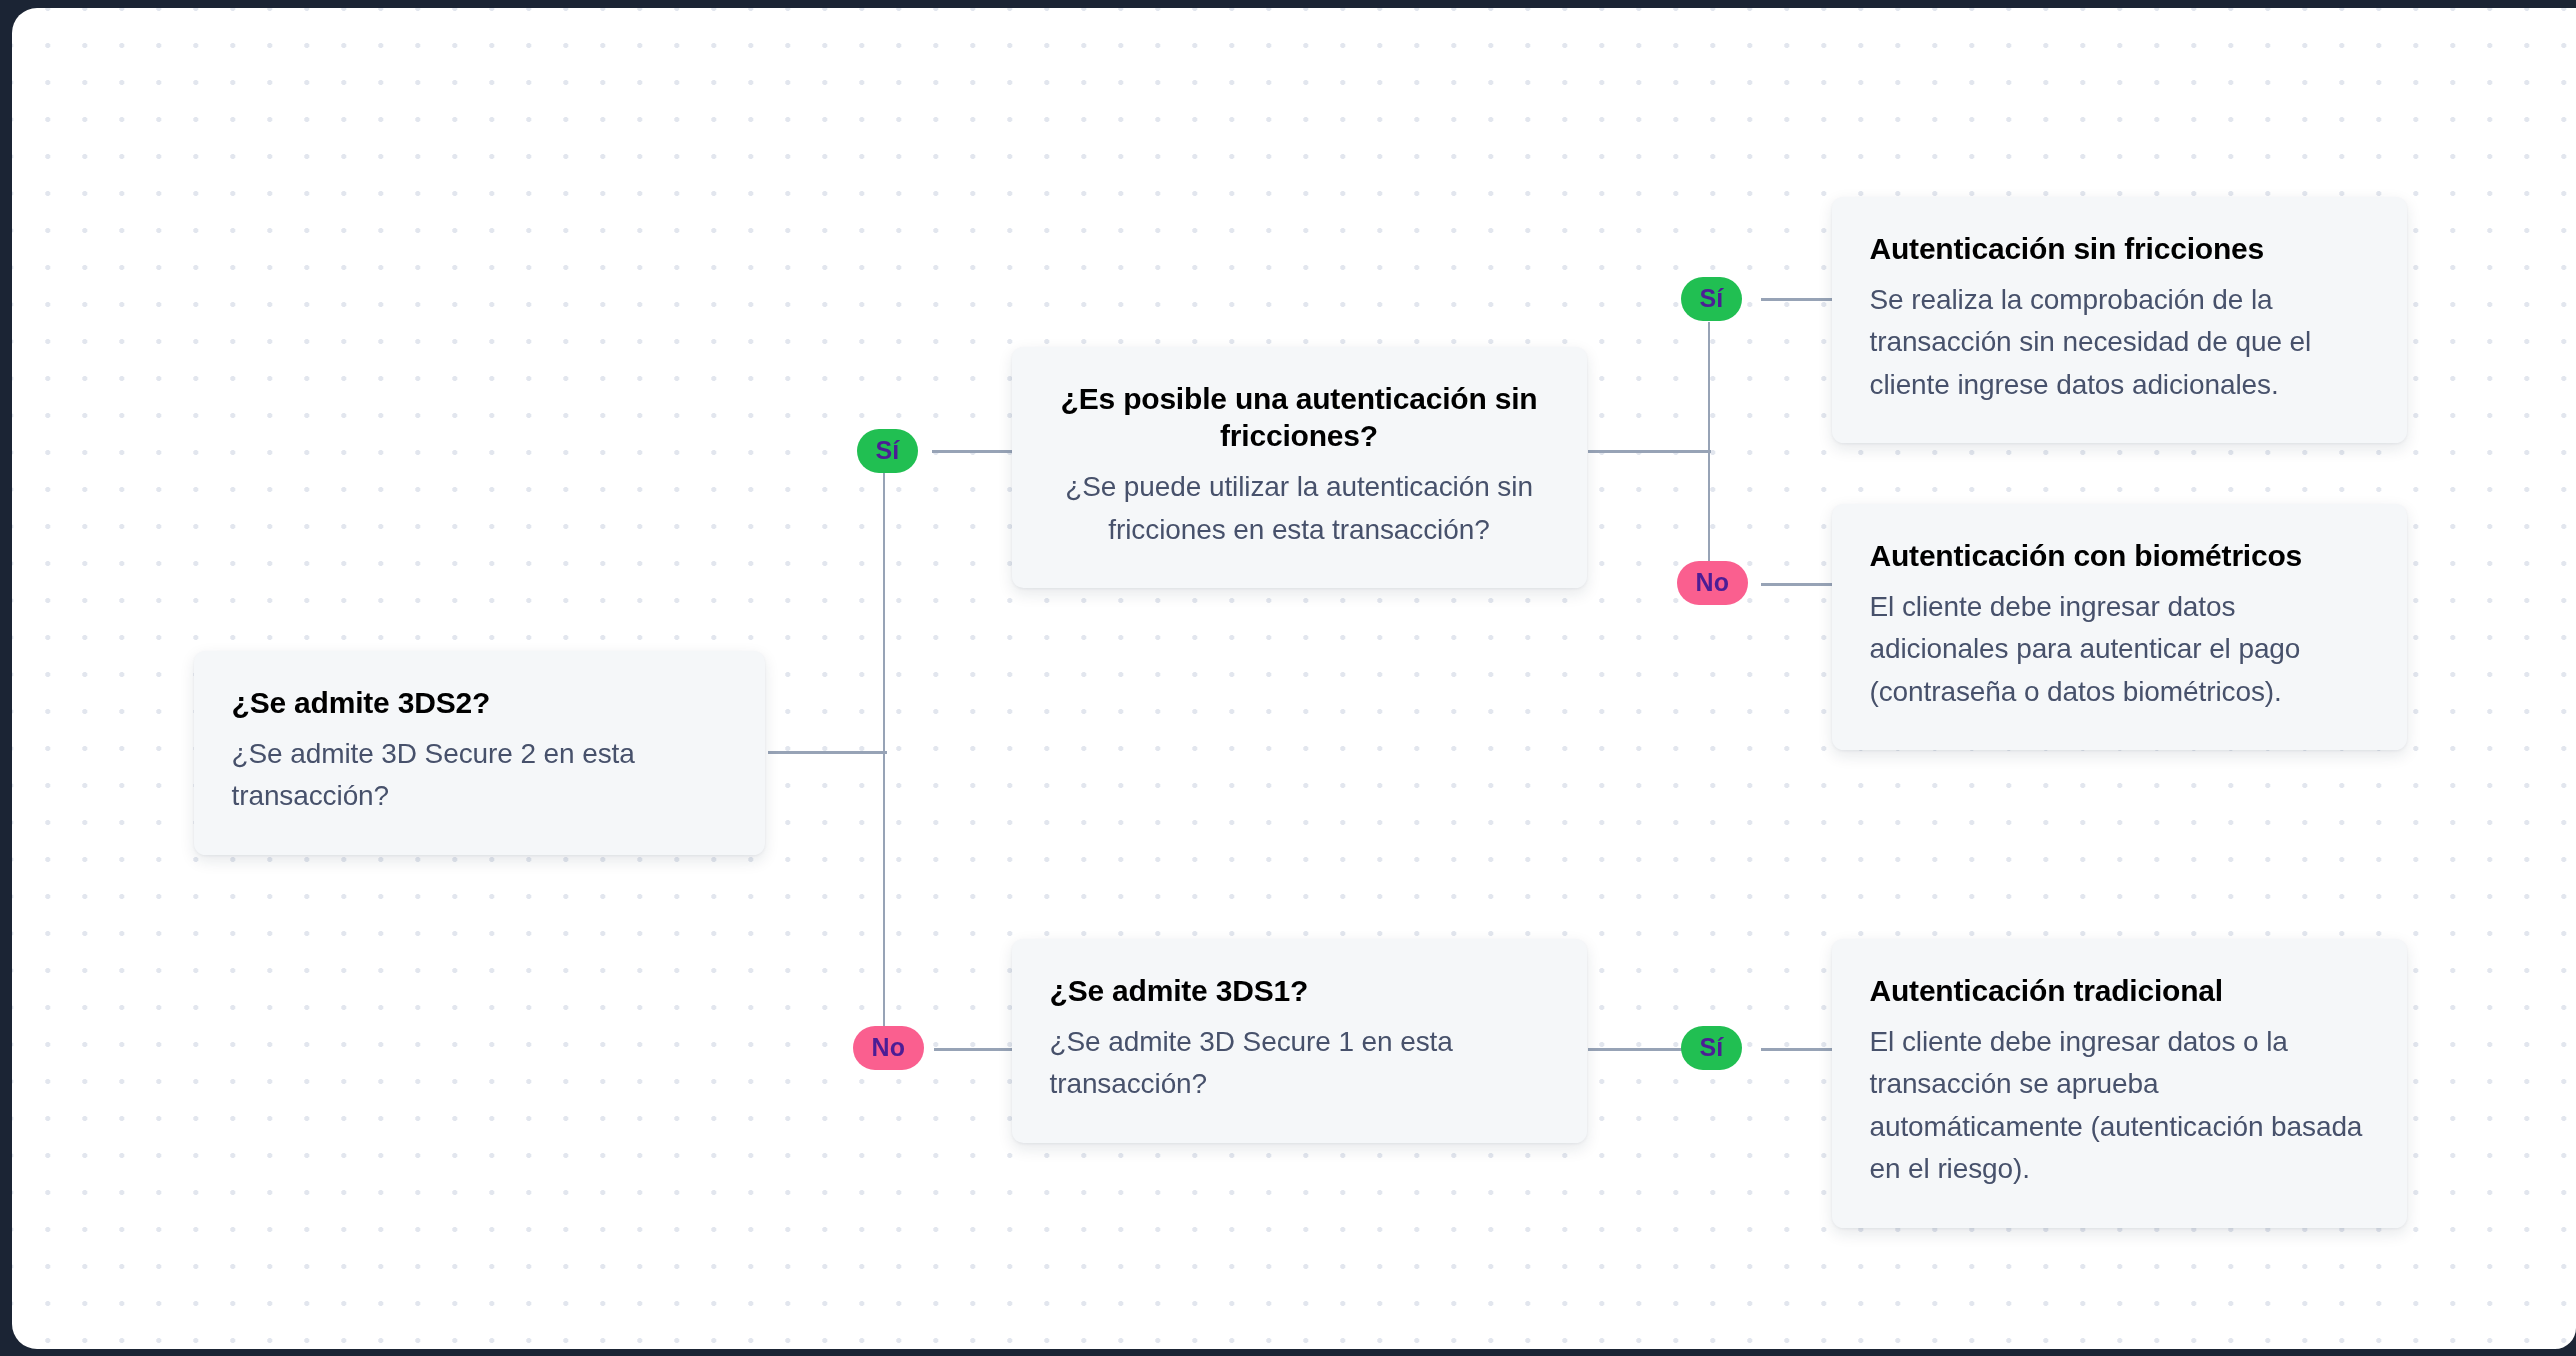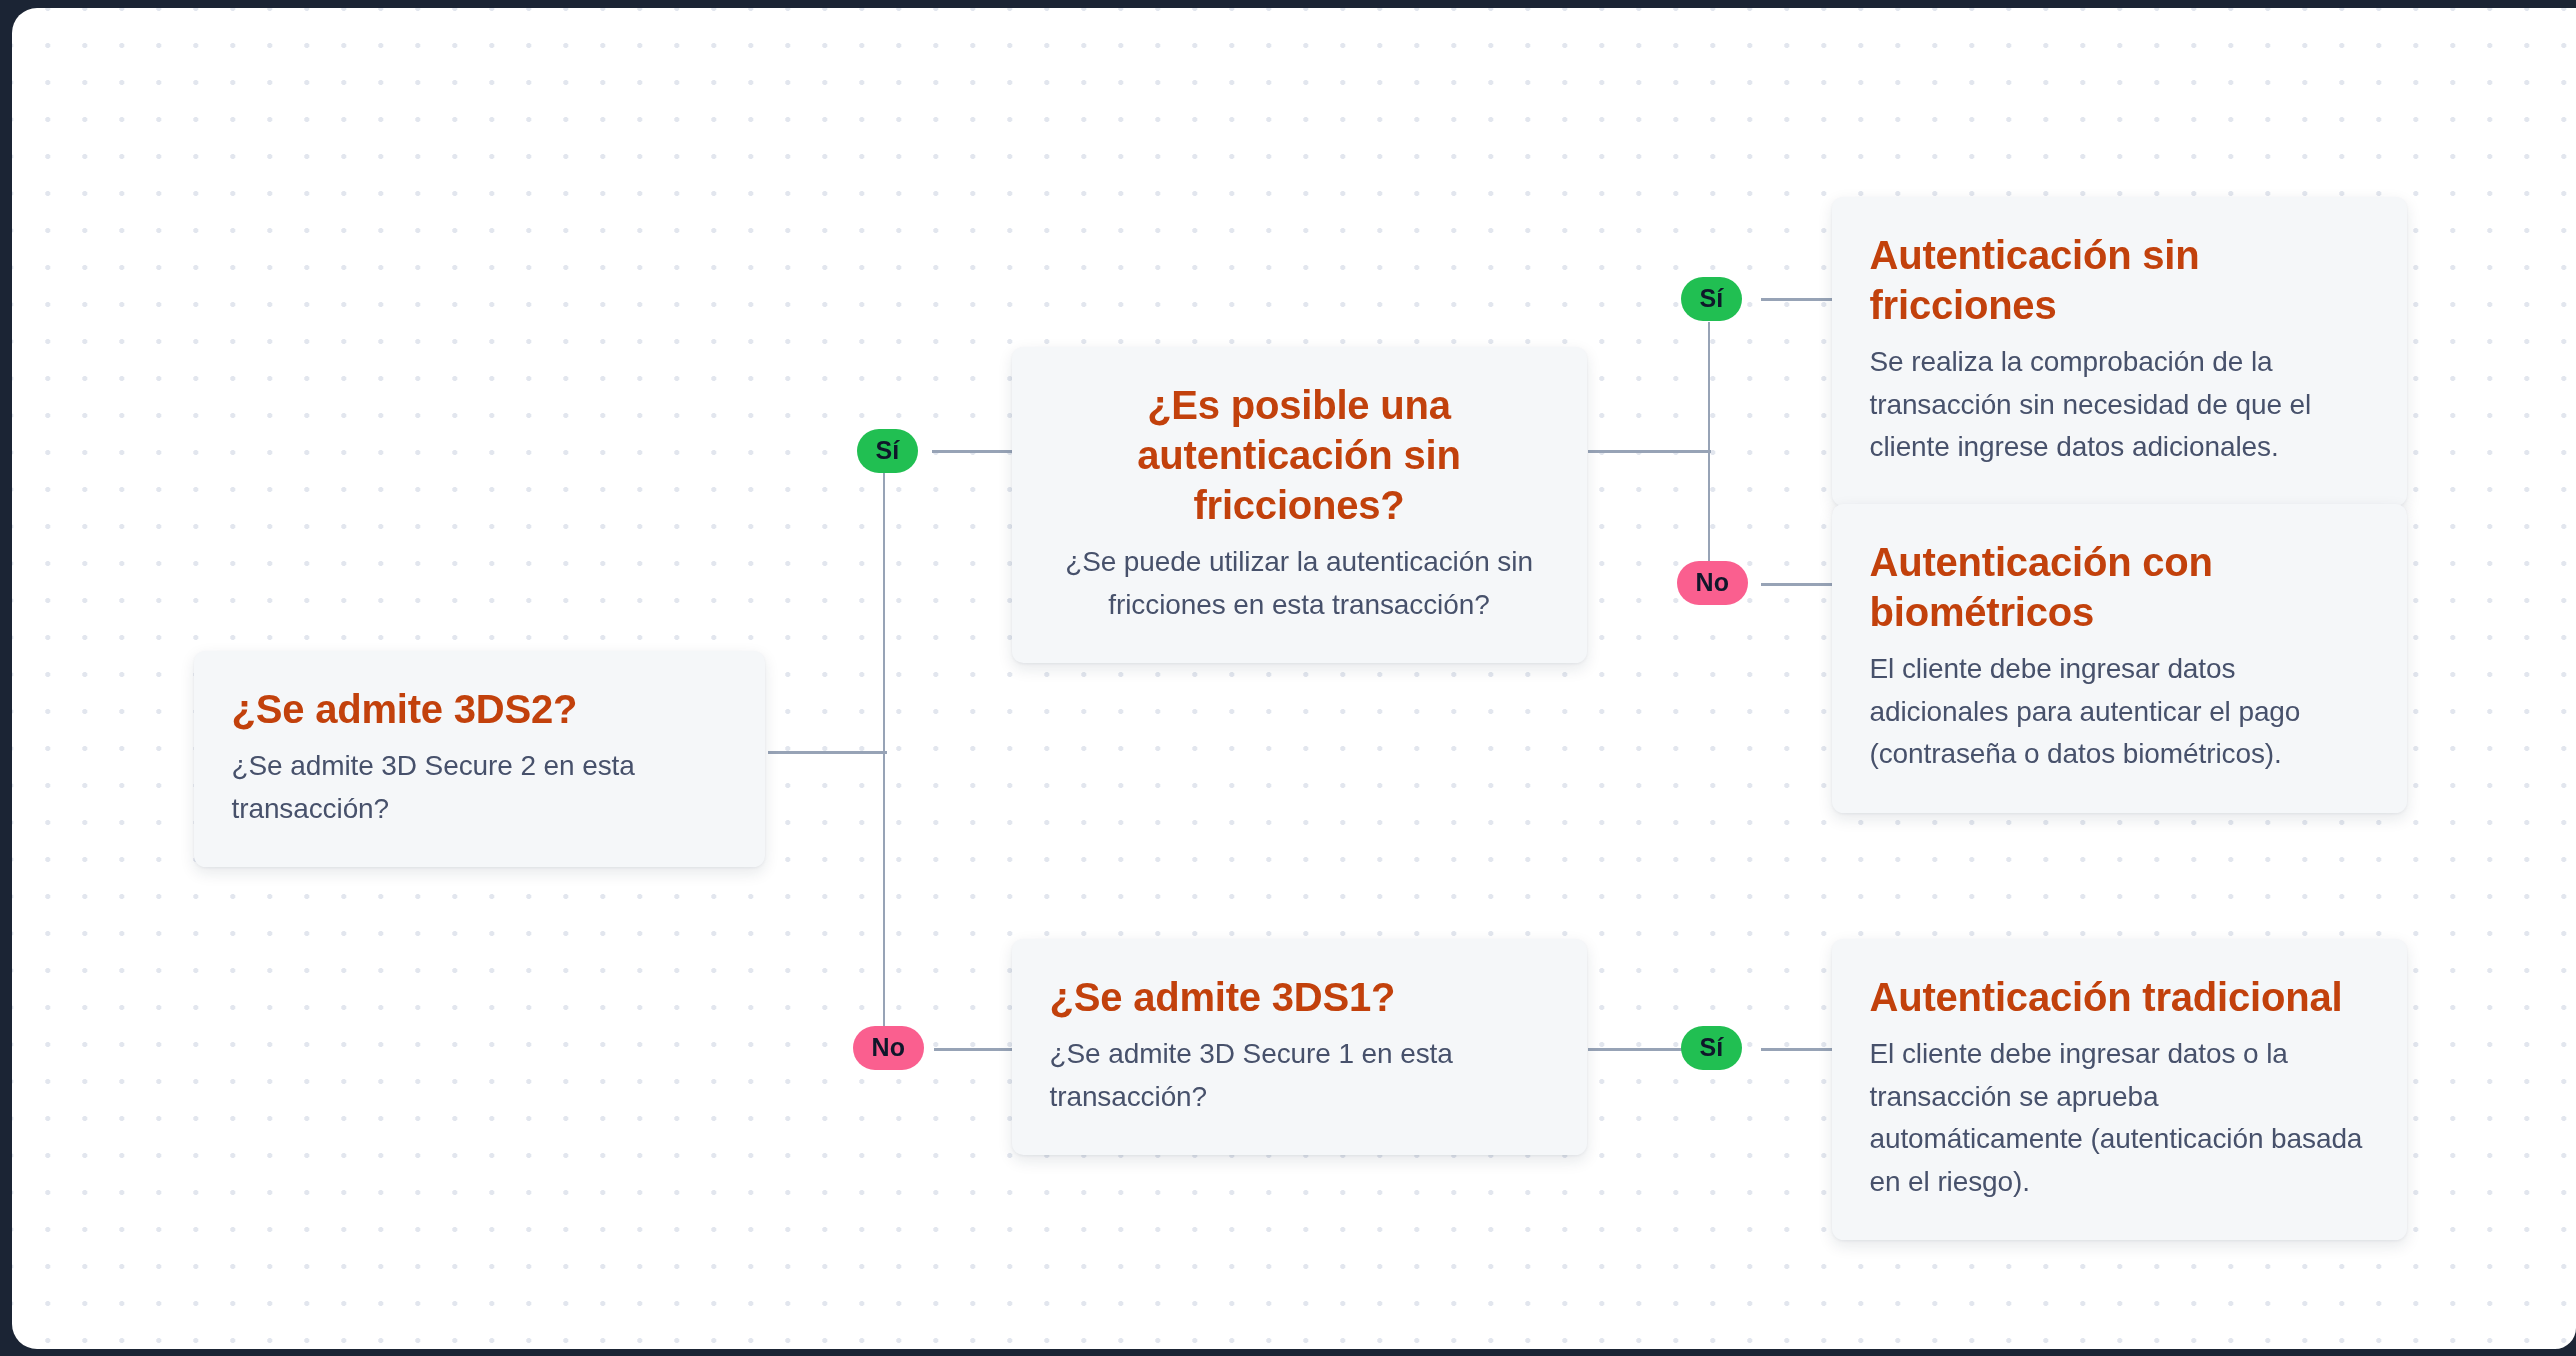--- a/index.html
+++ b/index.html
@@ -38,21 +38,21 @@
   .line.h { height: 2.9px; }
   .line.v { width: 2.9px; }
 
   
   .badge {
     position: absolute;
     display: flex;
     align-items: center;
     height: 44px;
     border-radius: 22px;
-    color: #0f172a;
+    color: #4c1d95;
     font-size: 25px;
     font-weight: 600;
     letter-spacing: 0.1px;
     padding: 8px 19px;
     min-width: 60px;
     z-index: 5;
   }
   .badge.yes { background: #21bf52; }
   .badge.no  { background: #fa5f8f; }
 
@@ -60,22 +60,22 @@
   .card {
     position: absolute;
     background: #f5f7f9;
     border-radius: 11.5px;
     box-shadow: 0 5.8px 15.4px rgba(23, 40, 63, 0.10),
                 0 1px 2.9px rgba(23, 40, 63, 0.06);
     padding: 33px 38px 37px 38px;
     z-index: 4;
   }
   .card h3 {
-    color: #c2410c;
-    font-size: 40px;
+    color: #000000;
+    font-size: 30px;
     font-weight: 700;
     line-height: 1.25;
     margin-bottom: 11.5px;
     letter-spacing: -0.2px;
   }
   .card p {
     color: #47516b;
     font-size: 28px;
     font-weight: 400;
     line-height: 1.52;

